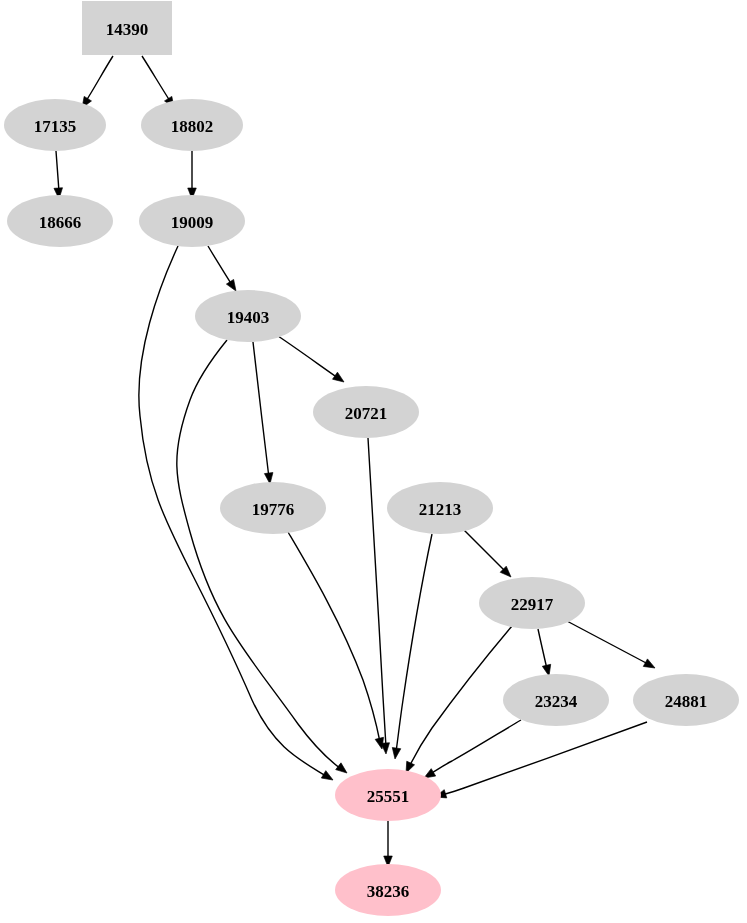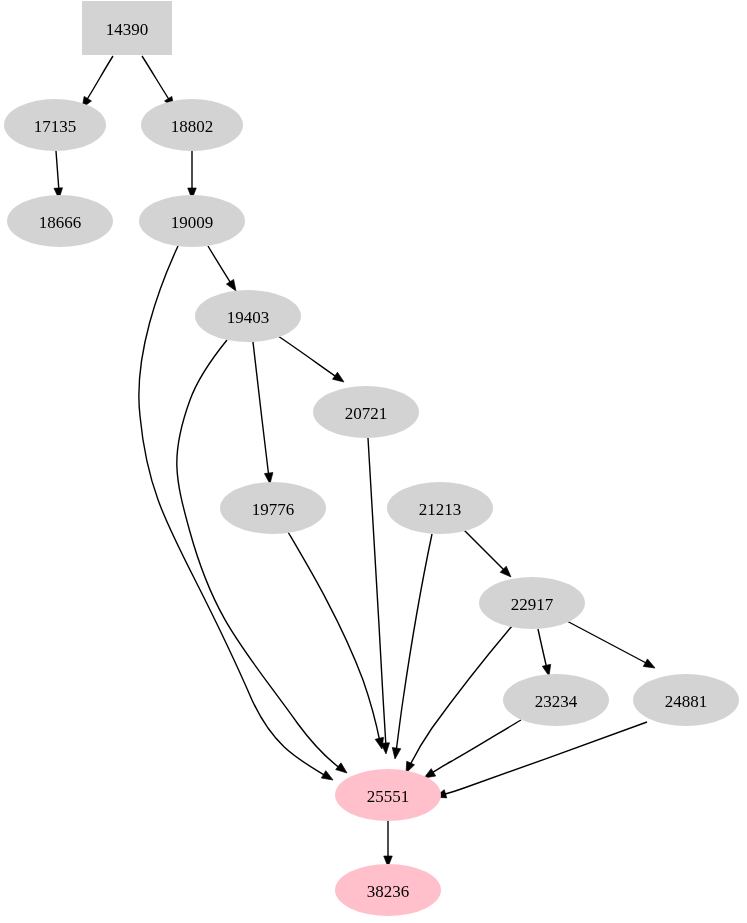--- a/index.html
+++ b/index.html
@@ -9,20 +9,21 @@
   }
   body {
     font-family: "Liberation Serif", "DejaVu Serif", serif;
   }
   #graph-canvas {
     position: relative;
     width: 747px;
     height: 923px;
     background: #ffffff;
     overflow: hidden;
+    font-weight: bold;
   }
   #graph-svg {
     position: absolute;
     top: 0;
     left: 0;
     width: 747px;
     height: 923px;
   }
   .node-label {
     font-family: "Liberation Serif", "DejaVu Serif", serif;

